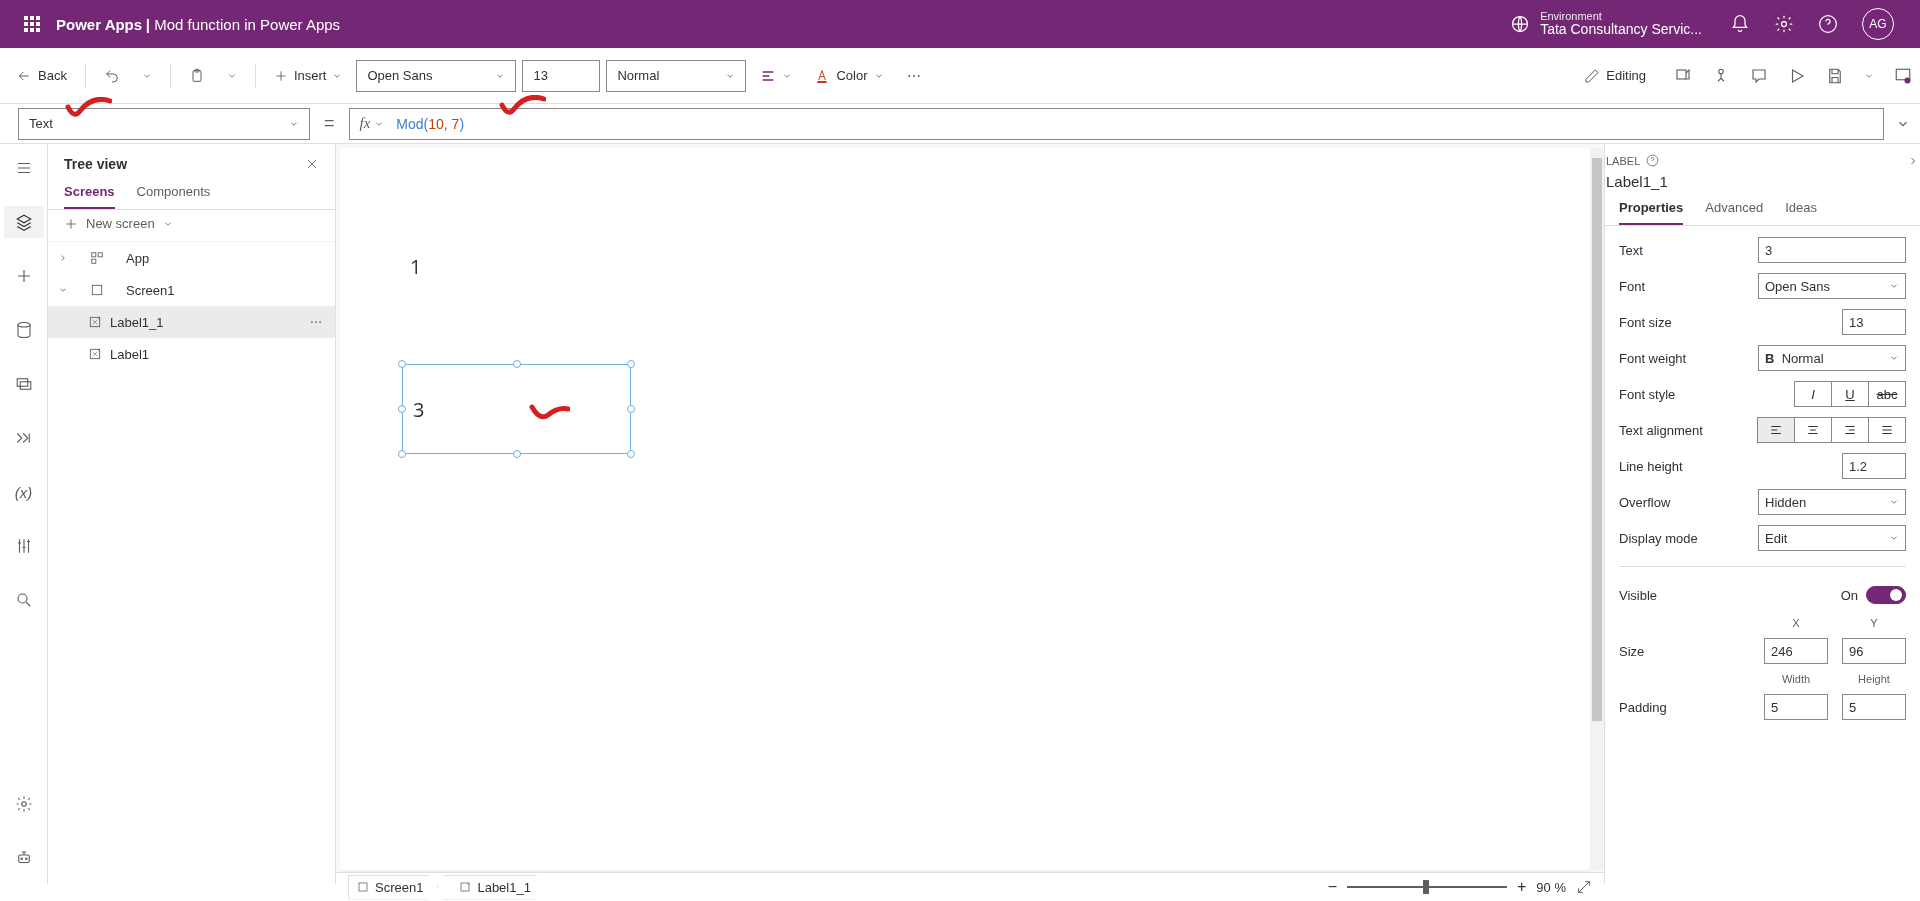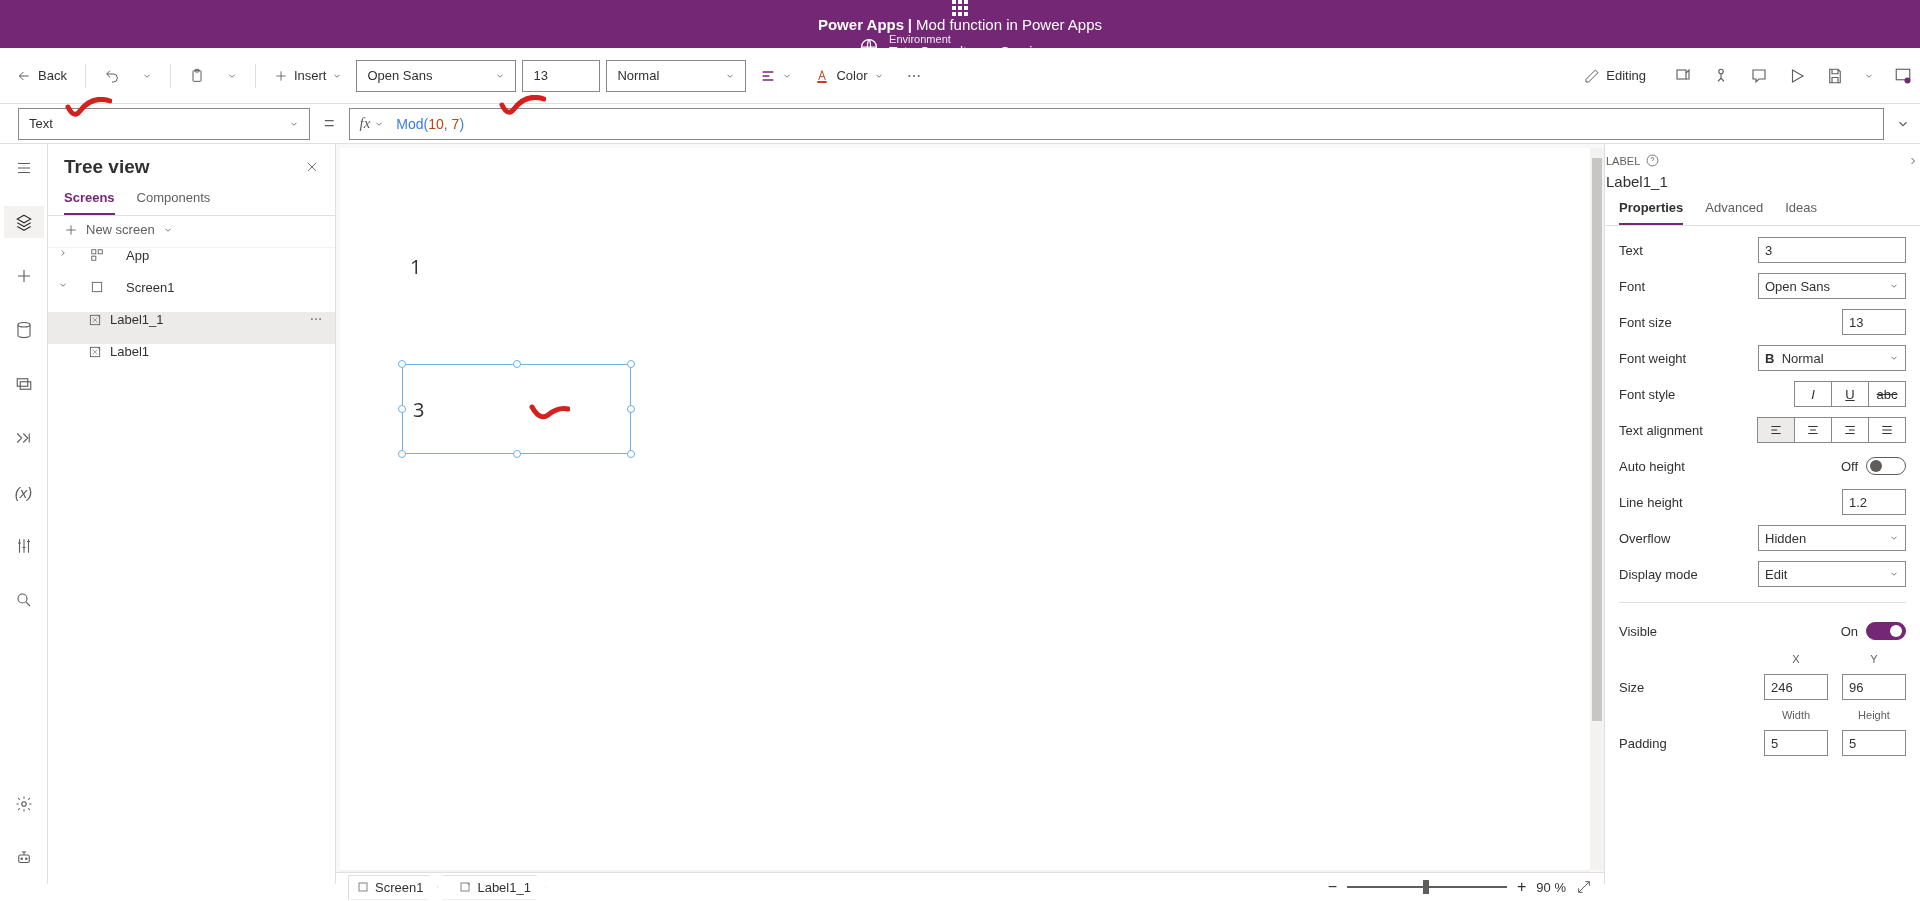--- a/index.html
+++ b/index.html
@@ -1,17 +1,17 @@
 <!DOCTYPE html>
 <html><head>
 <meta charset="utf-8">
 <style>
   * { box-sizing: border-box; font-family: "Segoe UI", Arial, sans-serif; }
   body { margin: 0; background: #fff; font-size: 13px; color: #323130; overflow: hidden; }
-  .header { background: #742774; height: 48px; display: flex; align-items: center; color: #fff; padding: 0 8px; flex-direction: column; }
+  .header { background: #742774; height: 48px; display: flex; align-items: center; color: #fff; padding: 8px 8px; }
   .waffle { width: 48px; display: flex; justify-content: center; align-items: center; }
   .waffle-grid { display: grid; grid-template-columns: repeat(3, 4px); grid-template-rows: repeat(3, 4px); gap: 2px; }
   .waffle-grid span { background: #fff; width: 4px; height: 4px; }
   .app-title { font-size: 15px; font-weight: 600; }
   .hdr-spacer { flex: 1; }
   .env { display: flex; align-items: center; gap: 10px; margin-right: 10px; }
   .env-lbls { line-height: 1.1; }
   .env-small { font-size: 11px; opacity: .9; }
   .env-name { font-size: 14px; }
   .hdr-icons { display: flex; align-items: center; gap: 24px; margin: 0 18px; }
@@ -37,30 +37,30 @@
   .tok-par { color: #3b7dd8; }
   .tok-num { color: #c2410c; }
   .tok-cm { color: #605e5c; }
   .main { display: flex; height: calc(100vh - 48px - 44px - 40px - 29px); }
   .left-rail { width: 48px; border-right: 1px solid #e1dfdd; display: flex; flex-direction: column; align-items: center; padding-top: 8px; gap: 22px; position: relative; }
   .left-rail .rail-btn { width: 40px; height: 32px; display: flex; align-items: center; justify-content: center; cursor: pointer; }
   .left-rail .active { background: #f3f2f1; }
   .rail-bottom { position: absolute; bottom: 10px; left: 0; right: 0; display: flex; flex-direction: column; align-items: center; gap: 22px; }
   .tree-panel { width: 288px; border-right: 1px solid #e1dfdd; display: flex; flex-direction: column; background: #fff; }
   .tree-hdr { display: flex; align-items: center; justify-content: space-between; padding: 12px 16px 4px; }
-  .tree-hdr h2 { margin: 0; font-size: 19px; font-weight: 600; }
+  .tree-hdr h2 { margin: 0; font-size: 14px; font-weight: 600; }
   .tree-tabs { display: flex; gap: 22px; padding: 8px 16px 0; border-bottom: 1px solid #e1dfdd; }
   .tree-tab { padding-bottom: 8px; cursor: pointer; color: #605e5c; }
   .tree-tab.active { color: #742774; border-bottom: 2px solid #742774; font-weight: 600; }
   .tree-search { margin: 14px 16px 6px; }
   .tree-search .inp { border: 1px solid #323130; height: 30px; display: flex; align-items: center; padding: 0 8px; gap: 6px; }
   .tree-search input { border: none; outline: none; font-size: 13px; flex: 1; }
   .new-screen { display: flex; align-items: center; gap: 8px; padding: 6px 16px 10px; color: #605e5c; cursor: pointer; border-bottom: 1px solid #f3f2f1; }
   .tree-list { flex: 1; overflow: auto; }
-  .tree-item { display: flex; align-items: flex-start; height: 32px; padding-left: 10px; cursor: pointer; gap: 22px; }
+  .tree-item { display: flex; align-items: center; height: 32px; padding-left: 10px; cursor: pointer; gap: 22px; }
   .tree-item.lvl1 { padding-left: 10px; }
   .tree-item.lvl2 { padding-left: 40px; justify-content: space-between; padding-right: 12px; }
   .tree-item.selected { background: #edebe9; }
   .tree-item .it-left { display: flex; align-items: center; gap: 8px; }
   .canvas-wrap { flex: 1; position: relative; background: #f8f8f8; overflow: hidden; }
   .canvas { position: absolute; inset: 4px 14px 14px 4px; background: #fff; }
   .label-1 { position: absolute; left: 70px; top: 105px; font-size: 20px; font-family: "Open Sans", sans-serif; color: #333; }
   .label-sel { position: absolute; left: 62px; top: 216px; width: 229px; height: 90px; border: 1px solid #6fb1e0; }
   .label-sel .txt { font-size: 20px; font-family: "Open Sans", sans-serif; padding: 6px 10px; display: flex; align-items: center; height: 100%; }
   .handle { position: absolute; width: 8px; height: 8px; background: #fff; border: 1px solid #6fb1e0; border-radius: 50%; }
@@ -547,29 +547,20 @@
               </svg>
             </div>
           <div class="b">
               <svg width="14" height="14" viewBox="0 0 24 24" stroke="#323130" stroke-width="2" fill="none">
                 <path d="M4 6h16M4 12h16M4 18h16"></path>
               </svg>
             </div>
         </div>
       </div>
       <div class="prop-row">
-        <span class="lbl">Auto height</span>
-        <div class="toggle-wrap">
-          <span>Off</span>
-          <div class="toggle">
-              <div class="knob"></div>
-            </div>
-        </div>
-      </div>
-      <div class="prop-row">
         <span class="lbl">Line height</span>
         <div class="prop-inp w-sm">
             <span>1.2</span>
           </div>
       </div>
       <div class="prop-row">
         <span class="lbl">Overflow</span>
         <div class="prop-inp w-full">
             <span>Hidden</span>
             <svg width="10" height="10" viewBox="0 0 24 24" fill="none" stroke="#605e5c" stroke-width="2">

